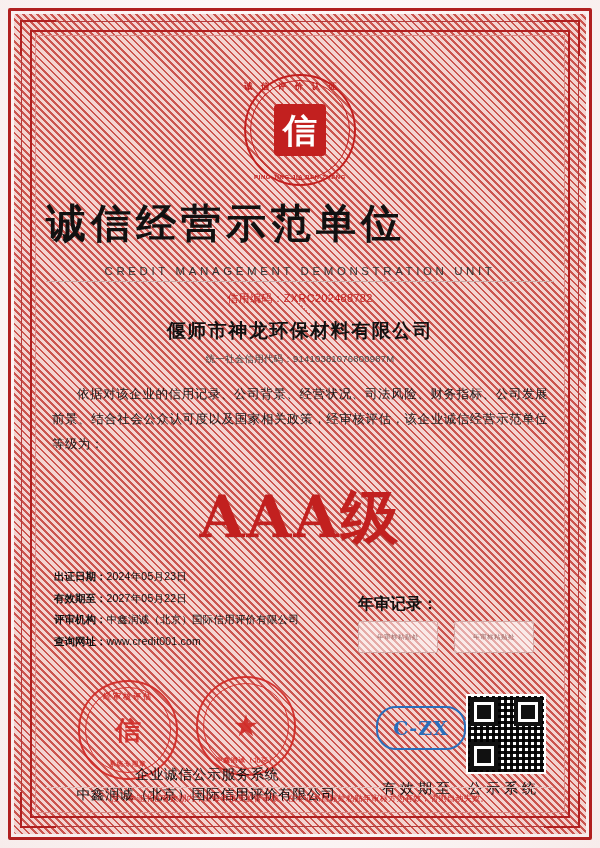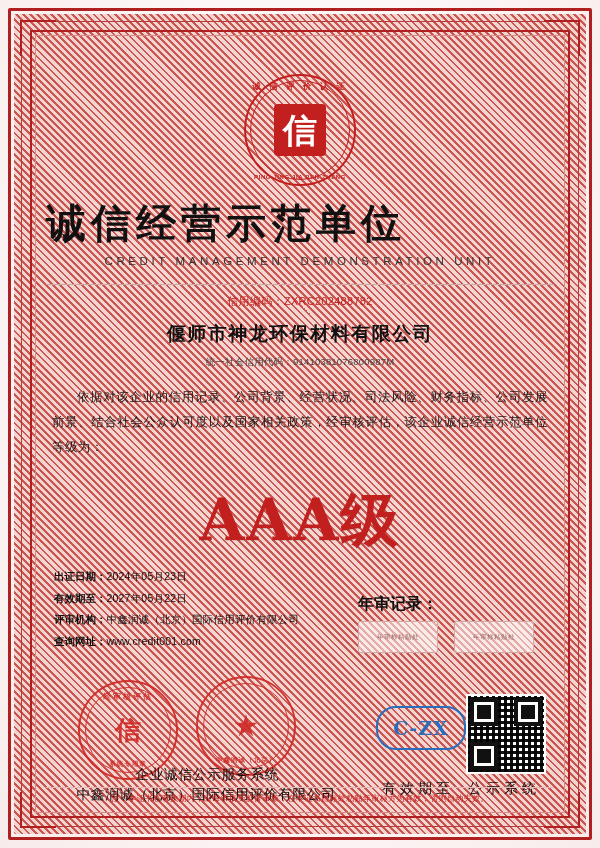--- a/index.html
+++ b/index.html
@@ -60,39 +60,39 @@
     position:absolute;inset:6px;border-radius:50%;
     border:1px solid #c2201f;
   }
   .emblem .core{
     position:absolute;left:50%;top:50%;transform:translate(-50%,-50%);
     width:52px;height:52px;background:#c2201f;border-radius:4px;
     color:#fff;font-family:"DejaVu Serif",serif;font-weight:bold;
     font-size:34px;line-height:52px;text-align:center;
   }
   .emblem .toparc{
-    position:absolute;top:7px;left:0;right:8px;text-align:right;
+    position:absolute;top:7px;left:0;right:8px;text-align:left;
     font-size:8.5px;color:#c2201f;letter-spacing:3px;font-weight:bold;
   }
   .emblem .botarc{
     position:absolute;bottom:6px;left:0;right:0;text-align:center;
     font-size:6px;color:#c2201f;letter-spacing:.6px;font-weight:bold;
     transform:scaleY(.95);
   }
 
   
   .title-cn{
     margin-top:10px;color:#111;
     font-family:"DejaVu Serif",serif;font-weight:bold;
     font-size:40px;letter-spacing:5px;
   }
   .title-en{
-    margin-top:4px;text-align:center;color:#333;
+    margin-top:14px;text-align:center;color:#333;
     font-size:11.5px;letter-spacing:3.6px;
-    border-bottom:1px solid #c9a9a6;padding-bottom:17px;
+    border-bottom:1px solid #c9a9a6;padding-bottom:4px;
   }
 
   .code-line{
     margin-top:9px;text-align:center;color:#c2201f;font-size:11px;
     letter-spacing:.3px;
   }
 
   .company{
     margin-top:12px;text-align:center;color:#111;
     font-family:"DejaVu Serif",serif;font-weight:bold;font-size:19px;

